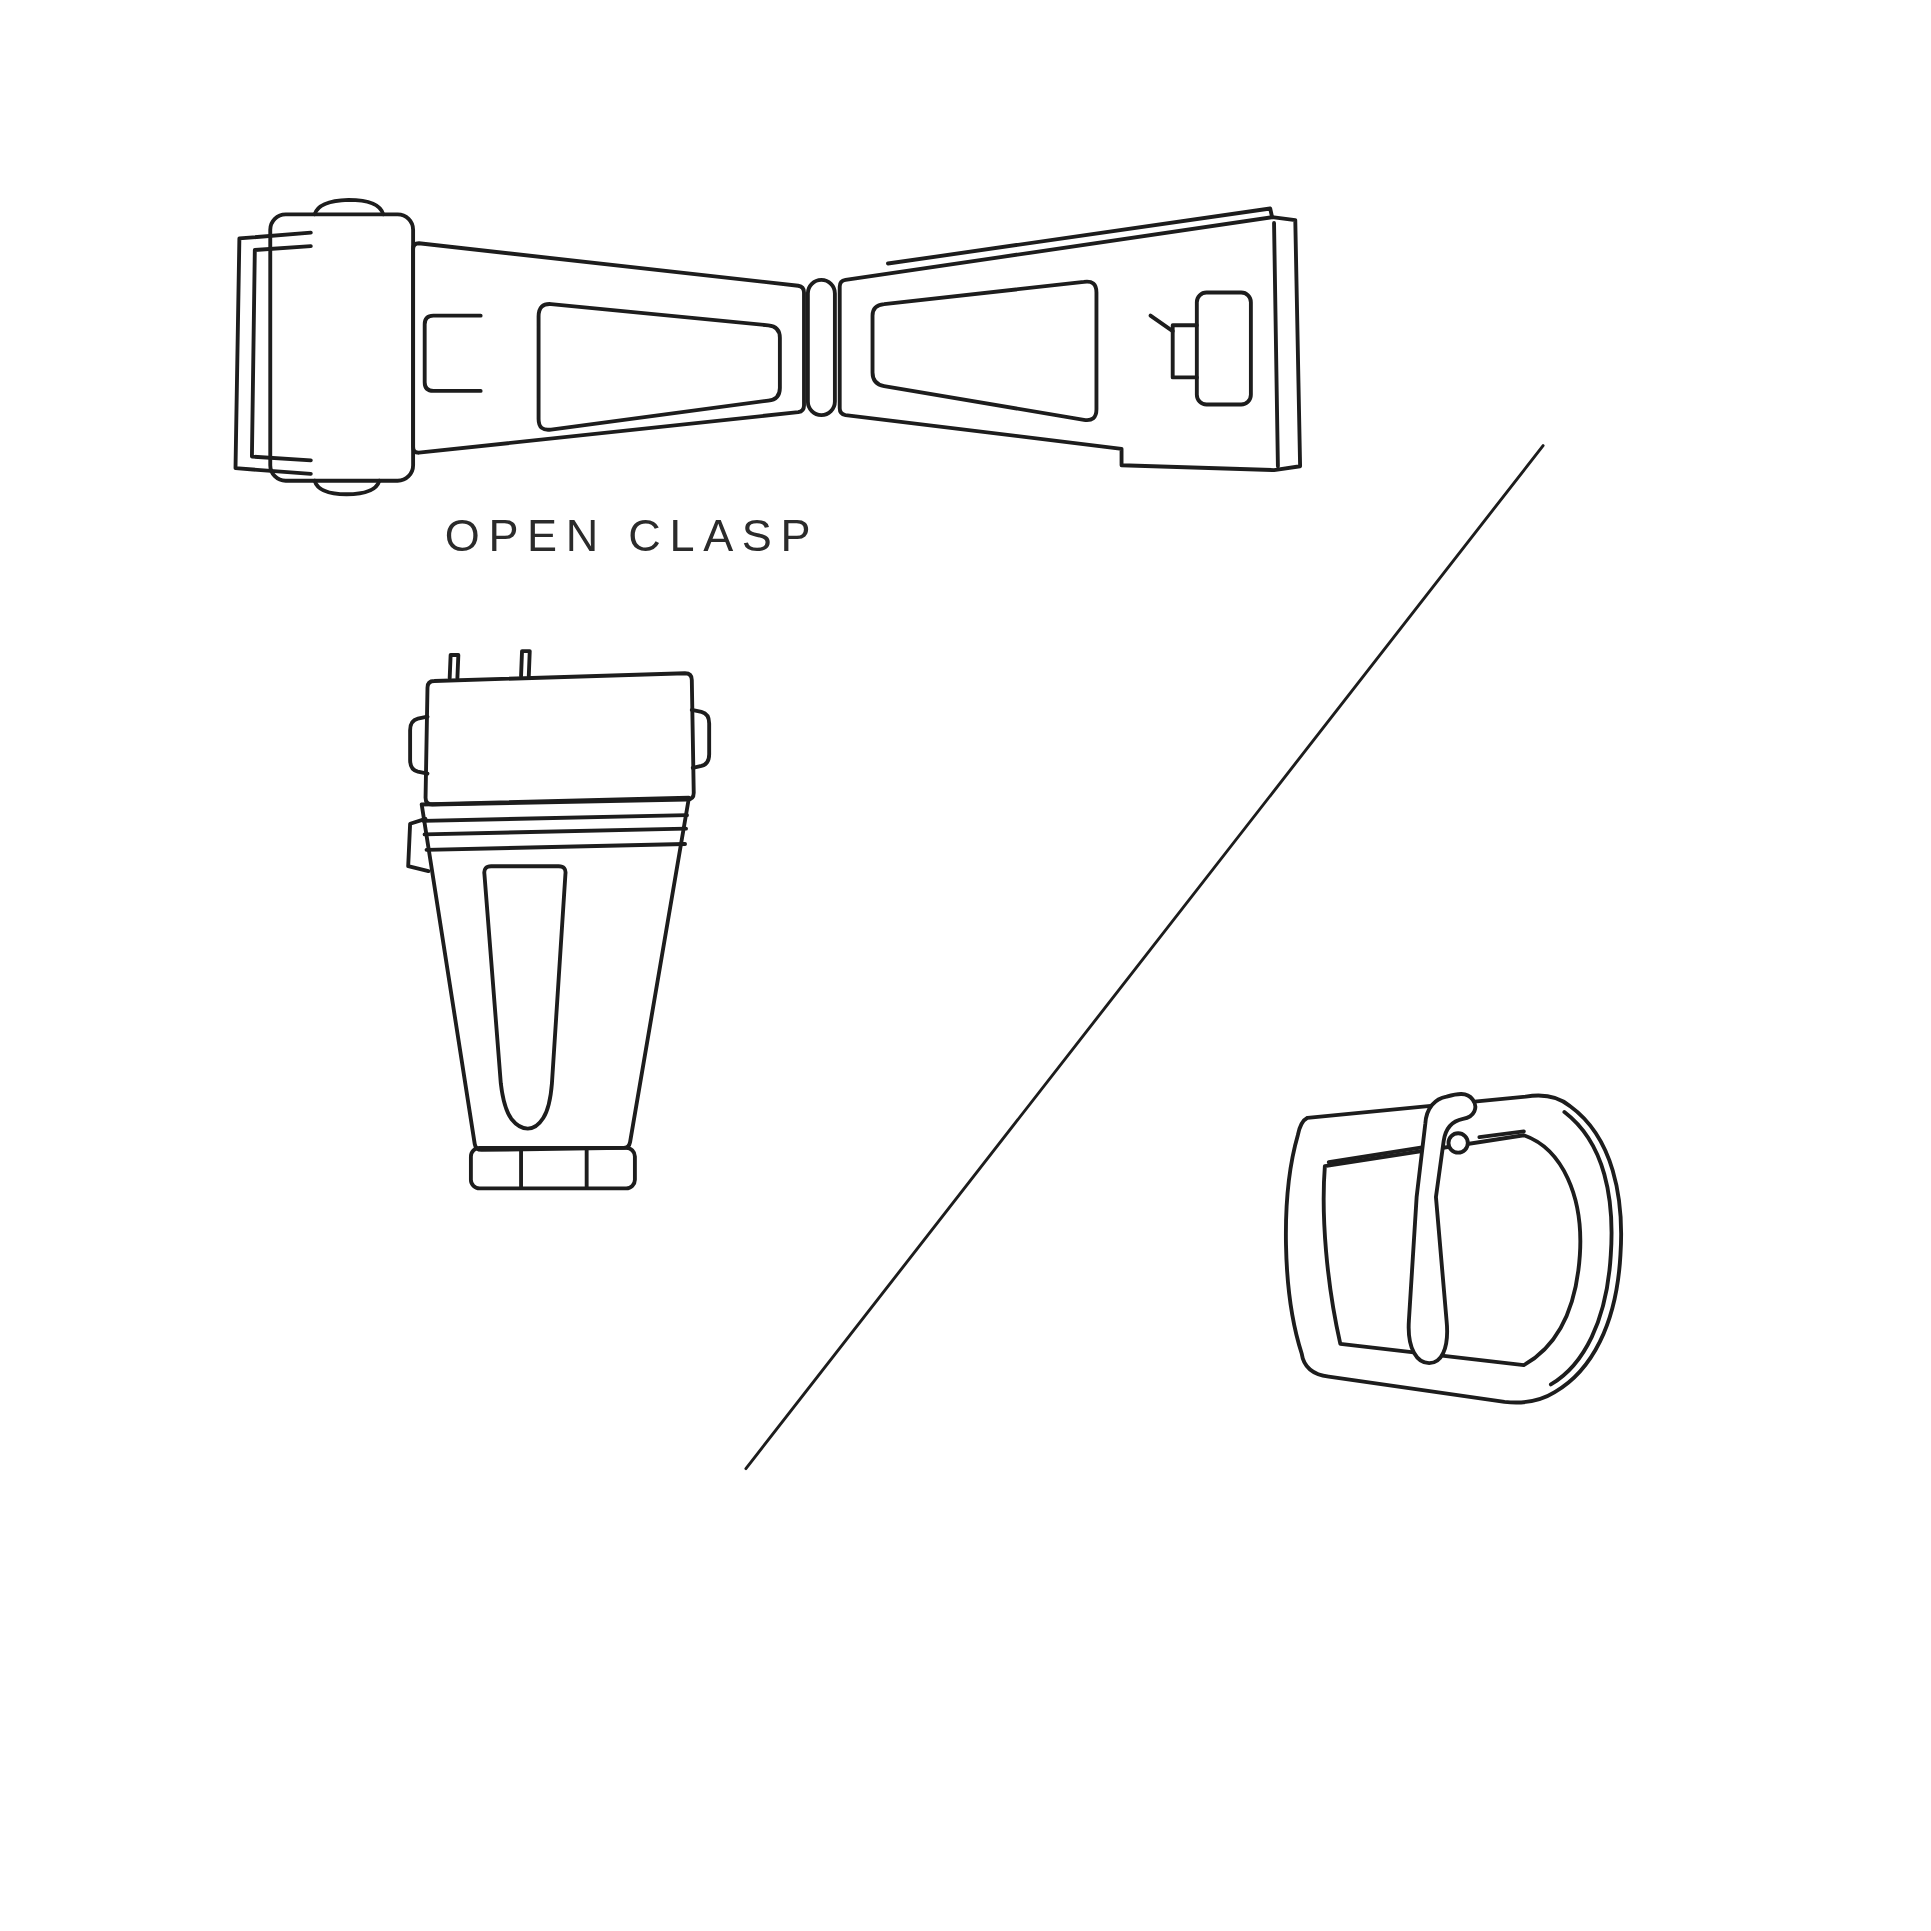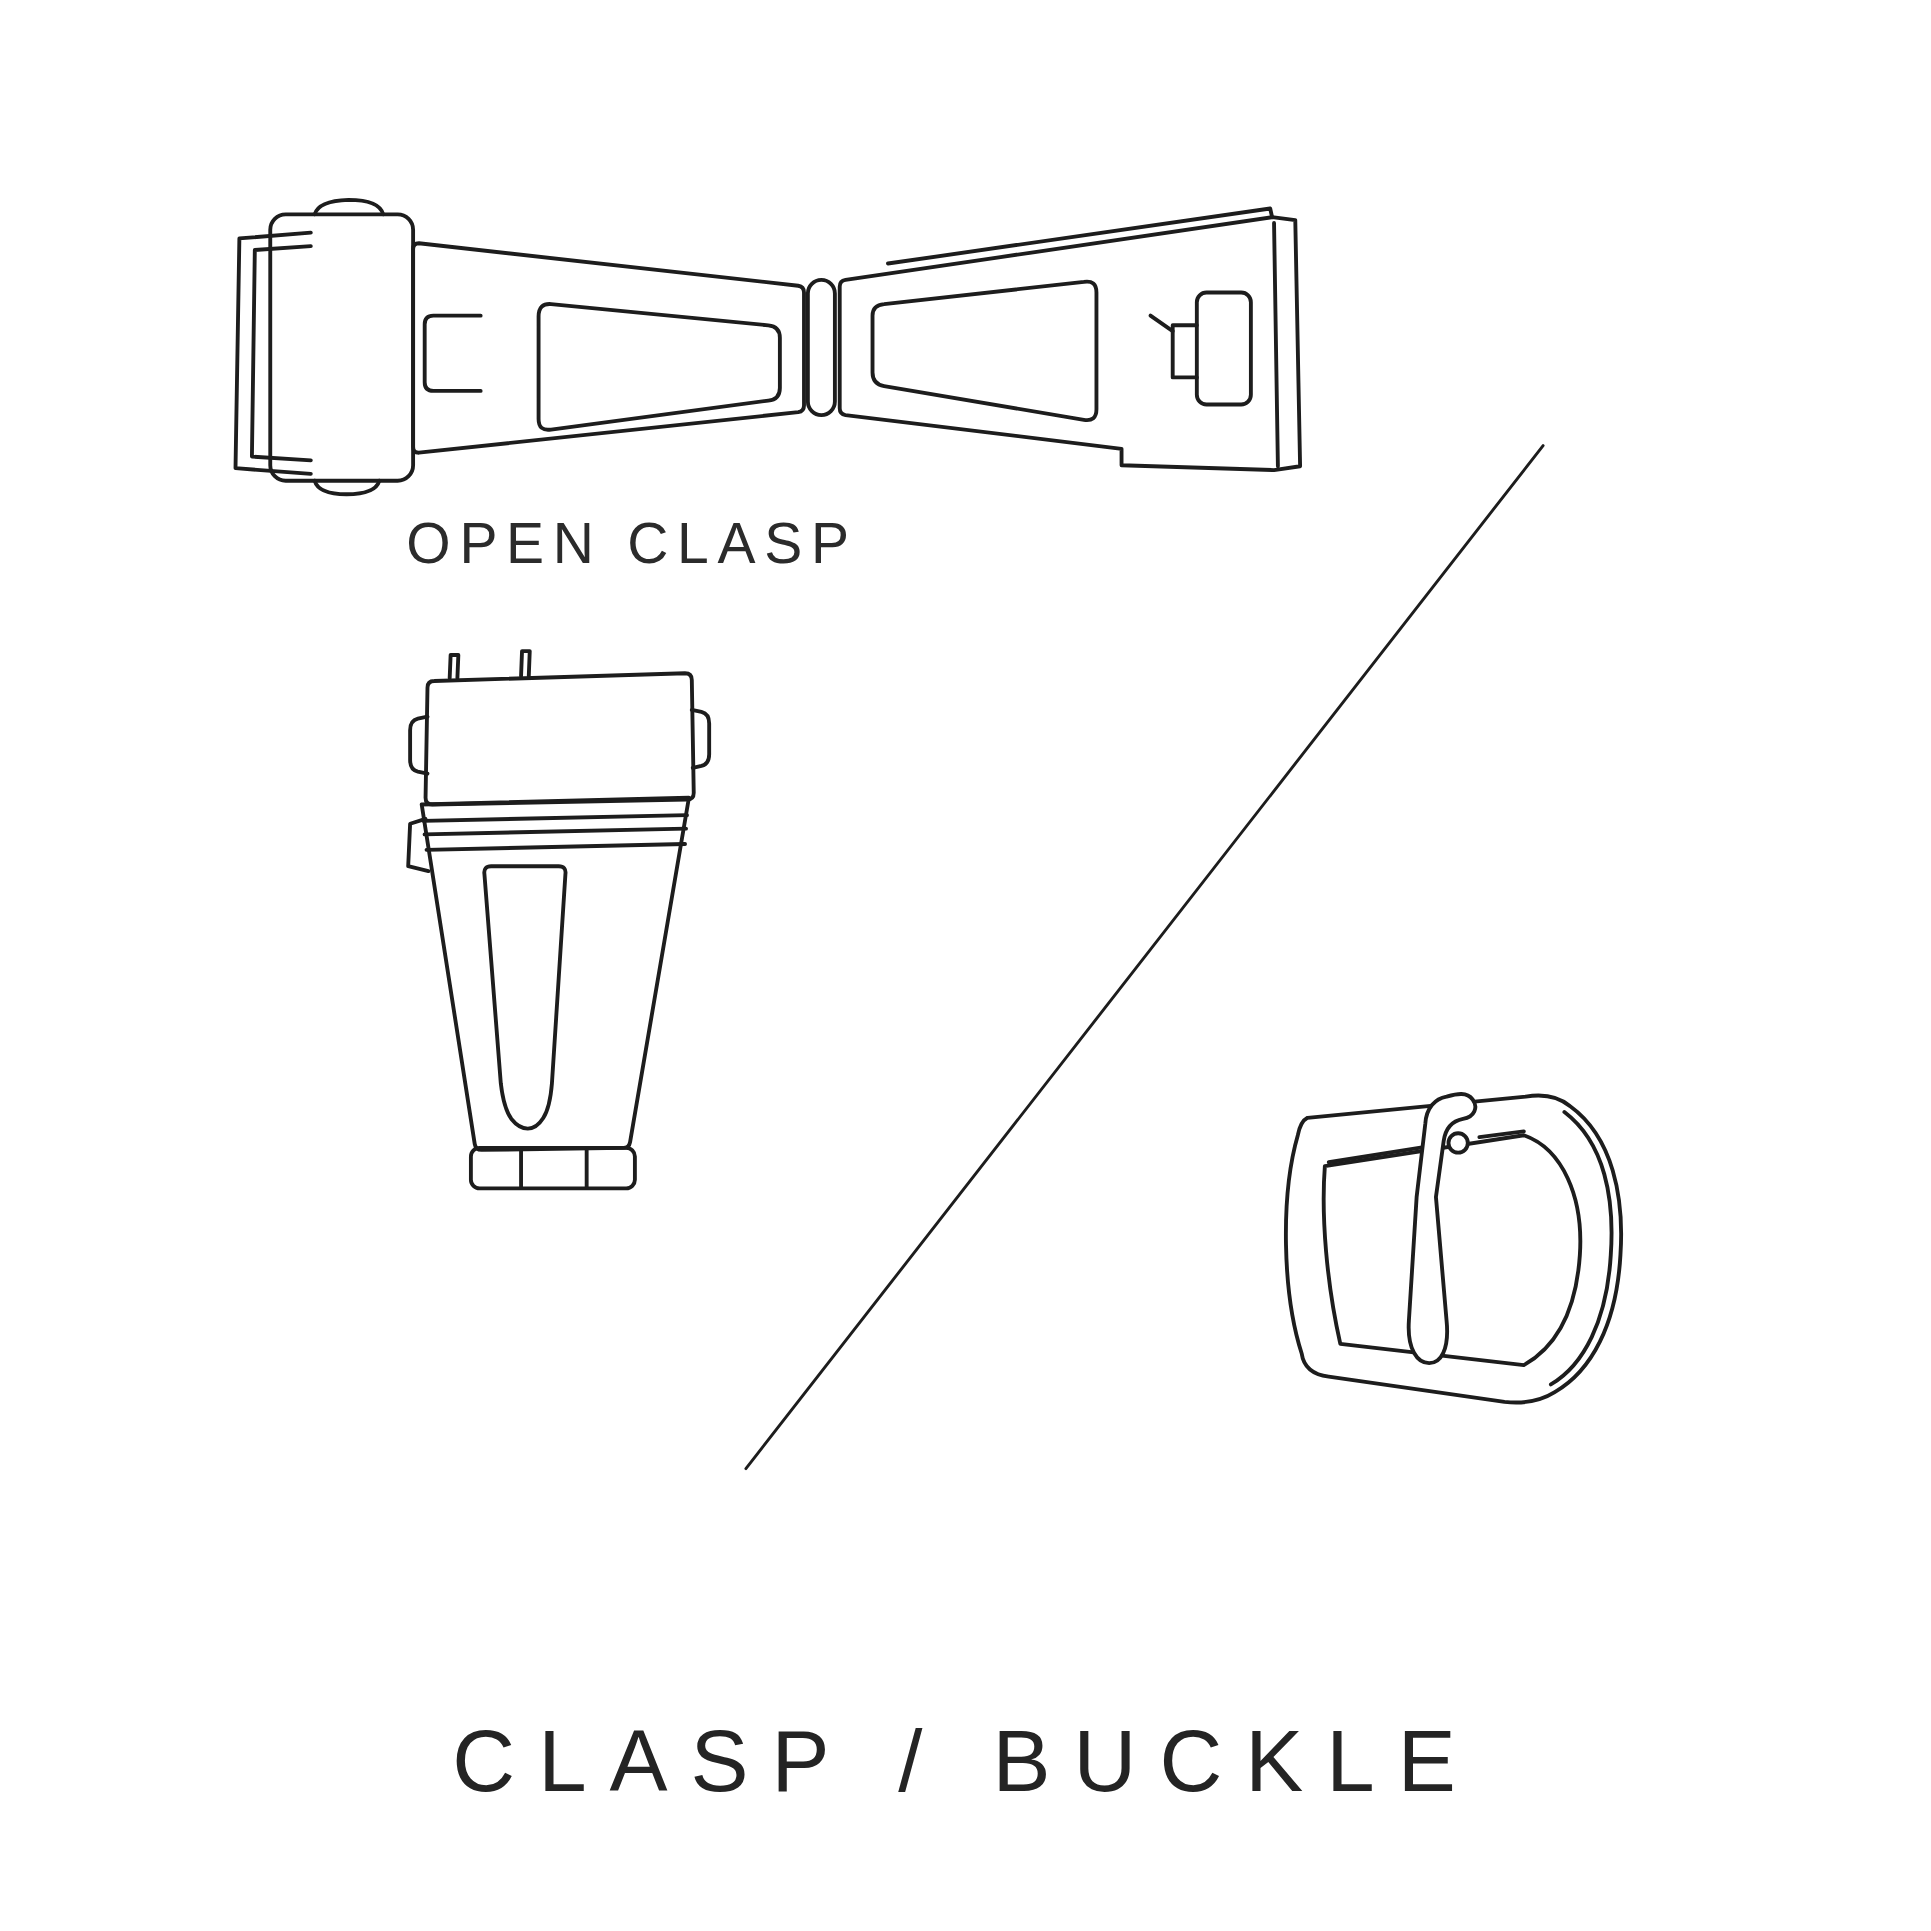--- a/index.html
+++ b/index.html
@@ -11,21 +11,21 @@
     position:relative;
     width:1931px; height:1931px;
     background:#ffffff;
     overflow:hidden;
     font-family:"Liberation Sans", sans-serif;
   }
   .art { position:absolute; }
   .label {
     position:absolute;
     text-align:center;
-    font-size:57px;
+    font-size:45px;
     letter-spacing:8.7px;
     font-weight:500;
     color:#2b2b2b;
     white-space:nowrap;
   }
   .label-open   { left:318px; top:510px;  width:628px; }
   .label-closed { left:296px; top:1248px; width:483px; }
   .title {
     position:absolute;
     left:0; top:1711px; width:1931px;
@@ -130,16 +130,15 @@
         <path d="M 96,84 L 196,68"></path>
         <path d="M 252,58 L 298,52"></path>
       </g>
     </g>
 
     <path d="M 218,16 C 206,18 197,28 196,44 L 187,120 L 179,248 C 177,278 188,292 200,292 C 212,292 221,278 218,248 L 207,120 L 215,62 C 217,47 225,41 235,39 C 247,37 251,27 245,19 C 239,11 229,13 218,16 Z" fill="#ffffff" stroke="#1d1d1d" stroke-width="4" stroke-linejoin="round"></path>
 
     <circle cx="230" cy="64" r="10" fill="#ffffff" stroke="#1d1d1d" stroke-width="4"></circle>
   </svg>
 
-  <div class="title">CLASP / BUCKLE</div>
 
 </div>
 
 
 </body></html>

